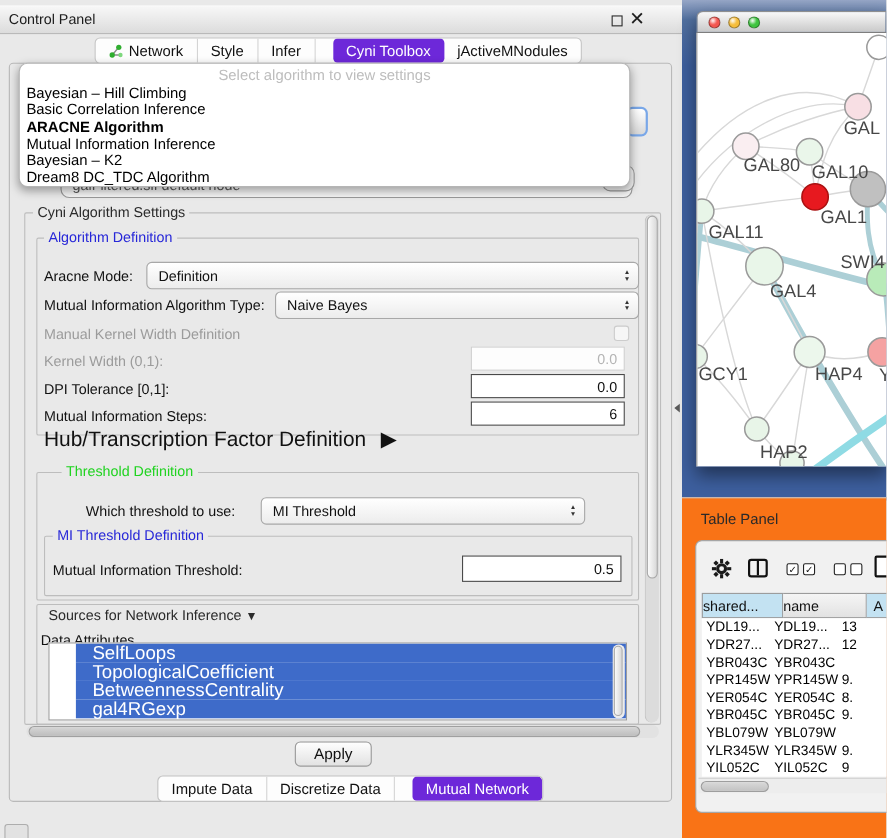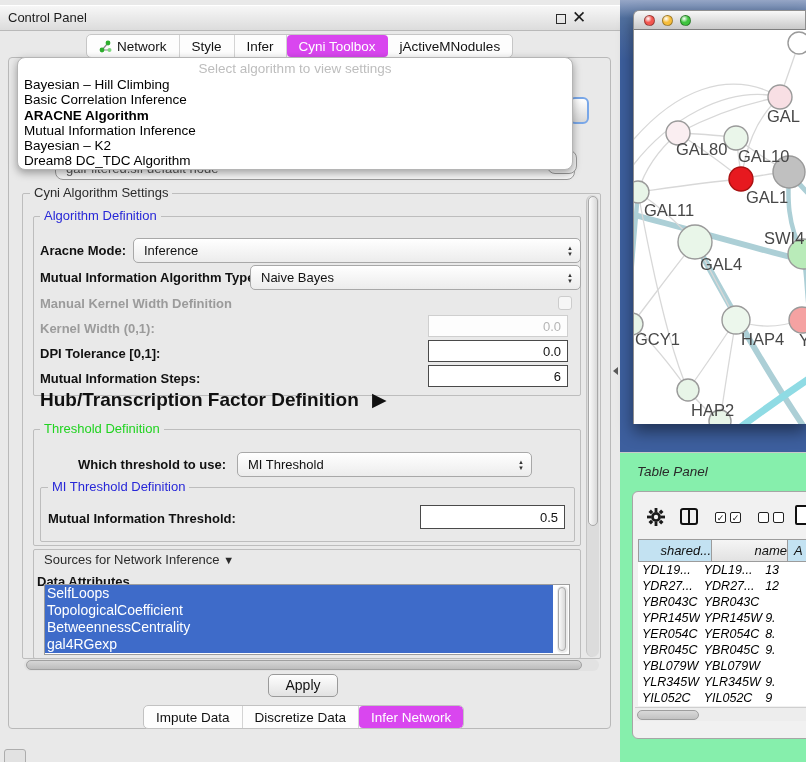--- a/index.html
+++ b/index.html
@@ -15,21 +15,21 @@
   .cp-title { position:absolute; left:8px; top:4px; font-size:13px; color:#1c1c1c; }
   .float-btn { position:absolute; left:556px; top:8px; width:10px; height:10px; border:1.5px solid #2b2b2b; background:transparent; }
   .close-btn { position:absolute; left:572px; top:1px; font-size:17px; font-weight:bold; color:#1c1c1c; line-height:22px; }
 
   .panel-border { left:8px; top:57px; width:603px; height:672px; border:1px solid #b9b9b9; border-radius:4px; background:#e9e9e9; }
 
   
   .top-tabs { left:86px; top:34px; height:24px; display:flex; background:#fdfdfd; border:1px solid #c6c6c6; border-radius:5px; overflow:hidden; z-index:20; }
   .tab { display:flex; align-items:center; gap:5px; padding:0 12px; font-size:13.5px; color:#111; border-right:1px solid #d4d4d4; white-space:nowrap; }
   .tab:last-child { border-right:none; }
-  .tab.selected { background:#d946ef; color:#ffffff; border-radius:4px; border-right:none; }
+  .tab.selected { background:#6d28d9; color:#ffffff; border-radius:4px; border-right:none;margin-left:16px; }
 
   
   .frag-combo-wide { left:55px; top:156px; width:520px; height:24px; border:1px solid #9a9a9a; border-radius:8px;
     background:#f5f5f5; z-index:4; overflow:hidden; font-size:13px; color:#555; line-height:24px; padding-left:10px; }
   .frag-spinner-focus { left:569px; top:97px; width:20px; height:27px; border:2px solid #79a7e8; border-radius:6px;
     background:linear-gradient(#ffffff,#d8d8d8); z-index:6; }
   .frag-corner { left:547px; top:150px; width:30px; height:24px; border:1px solid #9a9a9a; border-radius:0 8px 8px 8px;
     background:#f3f3f3; z-index:5; }
 
   
@@ -37,41 +37,41 @@
     border-radius:8px; box-shadow:0 3px 9px rgba(0,0,0,.35); z-index:50; overflow:hidden; }
   .dd-hint { text-align:center; color:#bdbdbd; font-size:13.5px; padding-top:3px; height:19px; }
   .dd-item { font-size:13.5px; color:#000; line-height:15.3px; padding-left:6px; white-space:nowrap; }
   .dd-item.bold { font-weight:bold; }
 
   
   .groupbox { border:1px solid #bdbdbd; border-radius:2px; }
   .group-title { position:absolute; background:#e9e9e9; padding:0 4px; font-size:13px; line-height:14px; white-space:nowrap; }
   .t-plain { color:#2b2b2b; }
   .t-blue { color:#2727d8; }
-  .t-green { color:#21d321; }
-
-  .lbl { position:absolute; font-size:13px; font-weight:bold; color:#111; white-space:nowrap; }
+  .t-green { color:#21d321;margin-left:16px; }
+
+  .lbl { position:absolute; font-size:13px; font-weight:normal; color:#111; white-space:nowrap; }
   .lbl.dim { color:#9b9b9b; }
 
   .combo { position:absolute; background:linear-gradient(#ffffff,#ececec); border:1px solid #a8a8a8; border-radius:5px;
     font-size:13px; color:#111; display:flex; align-items:center; padding-left:10px; }
   .combo .spin { position:absolute; right:7px; top:0; bottom:0; display:flex; flex-direction:column; justify-content:center; line-height:6px; font-size:6px; color:#333; }
 
   .field { position:absolute; background:#ffffff; border:1px solid #4a4a4a; font-size:13px; color:#111; text-align:right; padding-right:6px; }
   .field.dim { border:1px solid #cfcfcf; color:#b5b5b5; background:#fdfdfd; }
 
   .checkbox { position:absolute; width:14px; height:14px; border:1px solid #cccccc; border-radius:3px; background:#f6f6f6; }
 
   .vscroll-track { left:586px; top:195px; width:13px; height:462px; background:#dcdcdc; border-left:1px solid #c4c4c4; border-radius:7px; }
   .vscroll-thumb { position:absolute; left:1px; top:1px; width:10px; height:330px; border:1px solid #a8a8a8; border-radius:6px; background:linear-gradient(90deg,#fbfbfb,#d9d9d9); }
   .hscroll-track { left:24px; top:659px; width:575px; height:12px; background:#e2e2e2; border-radius:6px; }
   .hscroll-thumb { position:absolute; left:2px; top:1px; width:556px; height:10px; border:1px solid #a0a0a0; border-radius:5px; background:linear-gradient(#d6d6d6,#bdbdbd); }
 
   .attr-list { left:44px; top:584px; width:526px; height:71px; background:#ffffff; border:1px solid #9d9d9d; overflow:hidden; }
-  .attr-item { height:17px; line-height:17px; font-size:14px; padding-left:2px; color:#000; }
+  .attr-item { height:17px; line-height:17px; font-size:17px; padding-left:15px; color:#000;margin-left:24px; }
   .attr-item.selected { background:#3e6bc9; color:#ffffff; width:508px; }
   .list-vscroll { position:absolute; right:1px; top:1px; width:11px; height:67px; background:#ececec; border-radius:5px; }
   .list-vthumb { position:absolute; left:1px; top:1px; width:8px; height:64px; background:linear-gradient(90deg,#fafafa,#d8d8d8); border:1px solid #aaaaaa; border-radius:5px; }
 
   .apply-btn { left:268px; top:674px; width:70px; height:23px; background:linear-gradient(#fefefe,#e2e2e2);
     border:1px solid #9a9a9a; border-radius:5px; font-size:14px; color:#111; text-align:center; line-height:21px; }
 
   .bottom-tabs { left:143px; top:705px; height:24px; display:flex; background:#fdfdfd; border:1px solid #c2c2c2; border-radius:5px; overflow:hidden; z-index:20; }
 
   .mini-icon { left:4px; top:749px; width:22px; height:18px; border:1px solid #adadad; border-radius:3px; background:#e2e2e2; }
@@ -80,30 +80,30 @@
   .desktop { left:620px; top:0; width:186px; height:455px;
     background:linear-gradient(#96a6c6 0px,#51709f 18px,#3d5f9e 60px,#3d5f9e 100%); }
   .grip { left:613px; top:367px; width:0; height:0; border-top:4px solid transparent; border-bottom:4px solid transparent; border-right:5px solid #5a5a5a; }
   .net-window { left:633px; top:10px; width:173px; height:414px; border-radius:6px 0 0 0; box-shadow:0 8px 16px rgba(0,0,0,.45); }
   .net-titlebar { position:absolute; left:0; top:0; width:173px; height:20px; border-radius:6px 0 0 0;
     background:linear-gradient(#f8f8f8,#c9c9c9); border:1px solid #8f8f8f; border-bottom:1px solid #7e7e7e; }
   .light { position:absolute; top:4px; width:11px; height:11px; border-radius:50%; border:1px solid rgba(0,0,0,.35); }
   .net-canvas { position:absolute; left:0; top:20px; width:173px; height:394px; background:#ffffff; border-left:1px solid #8f8f8f; overflow:hidden; }
 
   
-  .tp-region { left:620px; top:452px; width:186px; height:310px; background:#86efac; border-top:1px solid #c9c9c9;font-style:italic; }
+  .tp-region { left:620px; top:452px; width:186px; height:310px; background:#f97316; border-top:1px solid #c9c9c9; }
   .tp-title { position:absolute; left:17px; top:11px; font-size:13.5px; color:#2a2a2a; }
   .tp-panel { position:absolute; left:12px; top:38px; width:180px; height:248px; background:#f1f1f1; border:1.5px solid #a6a6a6; border-radius:6px; overflow:hidden; }
   .tp-toolbar { position:absolute; left:0; top:0; width:100%; height:44px; }
   .icon-cols { position:absolute; width:18px; height:17px; border:2.5px solid #111; border-radius:3px; }
   .icon-cols::after { content:""; position:absolute; left:5.5px; top:0; width:2.5px; height:100%; background:#111; }
   .cb { position:absolute; width:11px; height:11px; border:1.5px solid #222; border-radius:2px; background:#fff; font-size:9px; line-height:10px; text-align:center; font-weight:bold; color:#111; }
   .icon-page { position:absolute; width:15px; height:20px; border:2px solid #111; border-radius:2px; background:#fff; }
   .tbl-head { position:absolute; left:5px; top:47px; display:flex; height:23px; }
-  .th { border:1px solid #9c9c9c; border-left:none; font-size:13px; color:#111; text-align:right; line-height:21px; overflow:hidden; white-space:nowrap; }
+  .th { border:1px solid #9c9c9c; border-left:none; font-size:13px; color:#111; text-align:left; line-height:21px; overflow:hidden; white-space:nowrap; }
   .th:first-child { border-left:1px solid #9c9c9c; }
   .th.hl { background:#c3e2f2; }
   .th.plain { background:linear-gradient(#f5f5f5,#e2e2e2); }
   .tbl-body { position:absolute; left:5px; top:70px; width:175px; height:144px; background:#ffffff; overflow:hidden; }
   .tr { display:flex; height:16px; line-height:16px; font-size:12.5px; color:#000; white-space:nowrap; }
   .td { overflow:hidden; }
   .tp-hscroll { position:absolute; left:2px; top:215px; width:176px; height:14px; background:#ededed; border-top:1px solid #cfcfcf; }
   .tp-hthumb { position:absolute; left:2px; top:2px; width:62px; height:10px; background:linear-gradient(#d9d9d9,#c2c2c2); border:1px solid #9e9e9e; border-radius:5px; }
 </style>
 </head>
@@ -167,21 +167,21 @@
 
     <div class="abs vscroll-track">
       <div class="vscroll-thumb"></div>
     </div>
 
     <div class="abs groupbox" style="left:33px; top:216px; width:548px; height:180px;"></div>
     <span class="group-title t-blue" style="left:40px; top:209px;">Algorithm Definition</span>
 
     <span class="lbl" style="left:40px; top:243px;">Aracne Mode:</span>
     <div class="combo" style="left:133px; top:238px; width:448px; height:25px;">
-      <span>Inference</span>
+      <span>Definition</span>
       <span class="spin">
           <span>▲</span>
           <span>▼</span>
         </span>
     </div>
 
     <span class="lbl" style="left:40px; top:270px;">Mutual Information Algorithm Type:</span>
     <div class="combo" style="left:250px; top:265px; width:331px; height:25px;">
       <span>Naive Bayes</span>
       <span class="spin">
@@ -251,21 +251,21 @@
     <div class="abs apply-btn">Apply</div>
 
     <div class="abs bottom-tabs" id="bottom-tabs">
         <div class="tab">
           <span>Impute Data</span>
         </div>
         <div class="tab">
           <span>Discretize Data</span>
         </div>
         <div class="tab selected">
-          <span>Infer Network</span>
+          <span>Mutual Network</span>
         </div>
       </div>
 
     <div class="abs mini-icon"></div>
   </div>
 
   <div class="abs desktop"></div>
   <div class="abs grip"></div>
 
   <div class="abs net-window">

